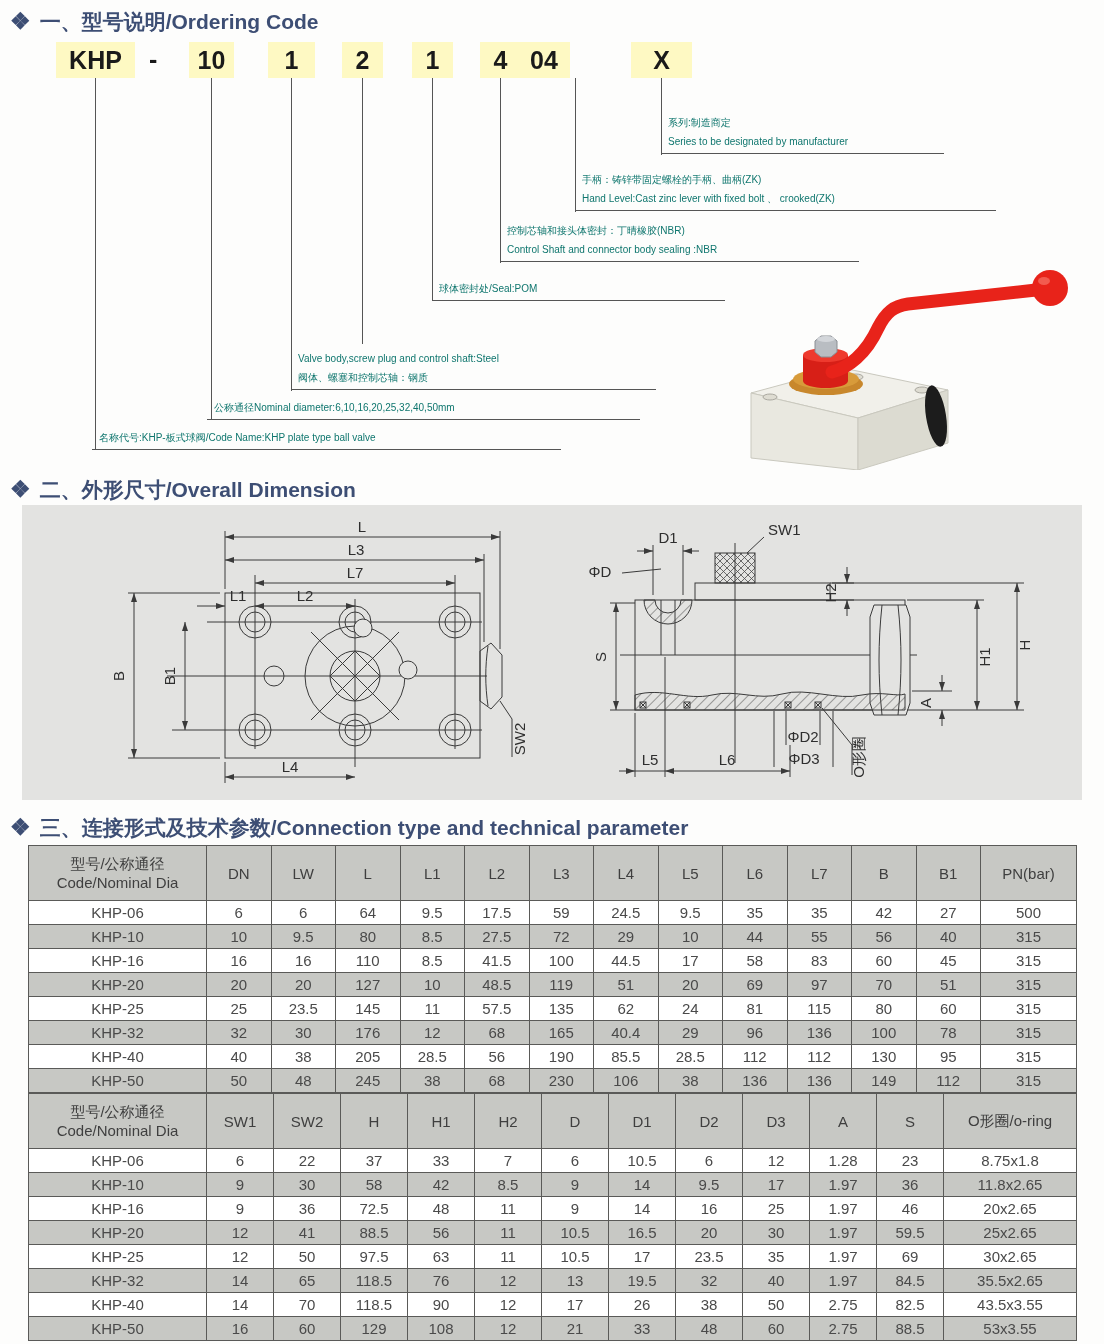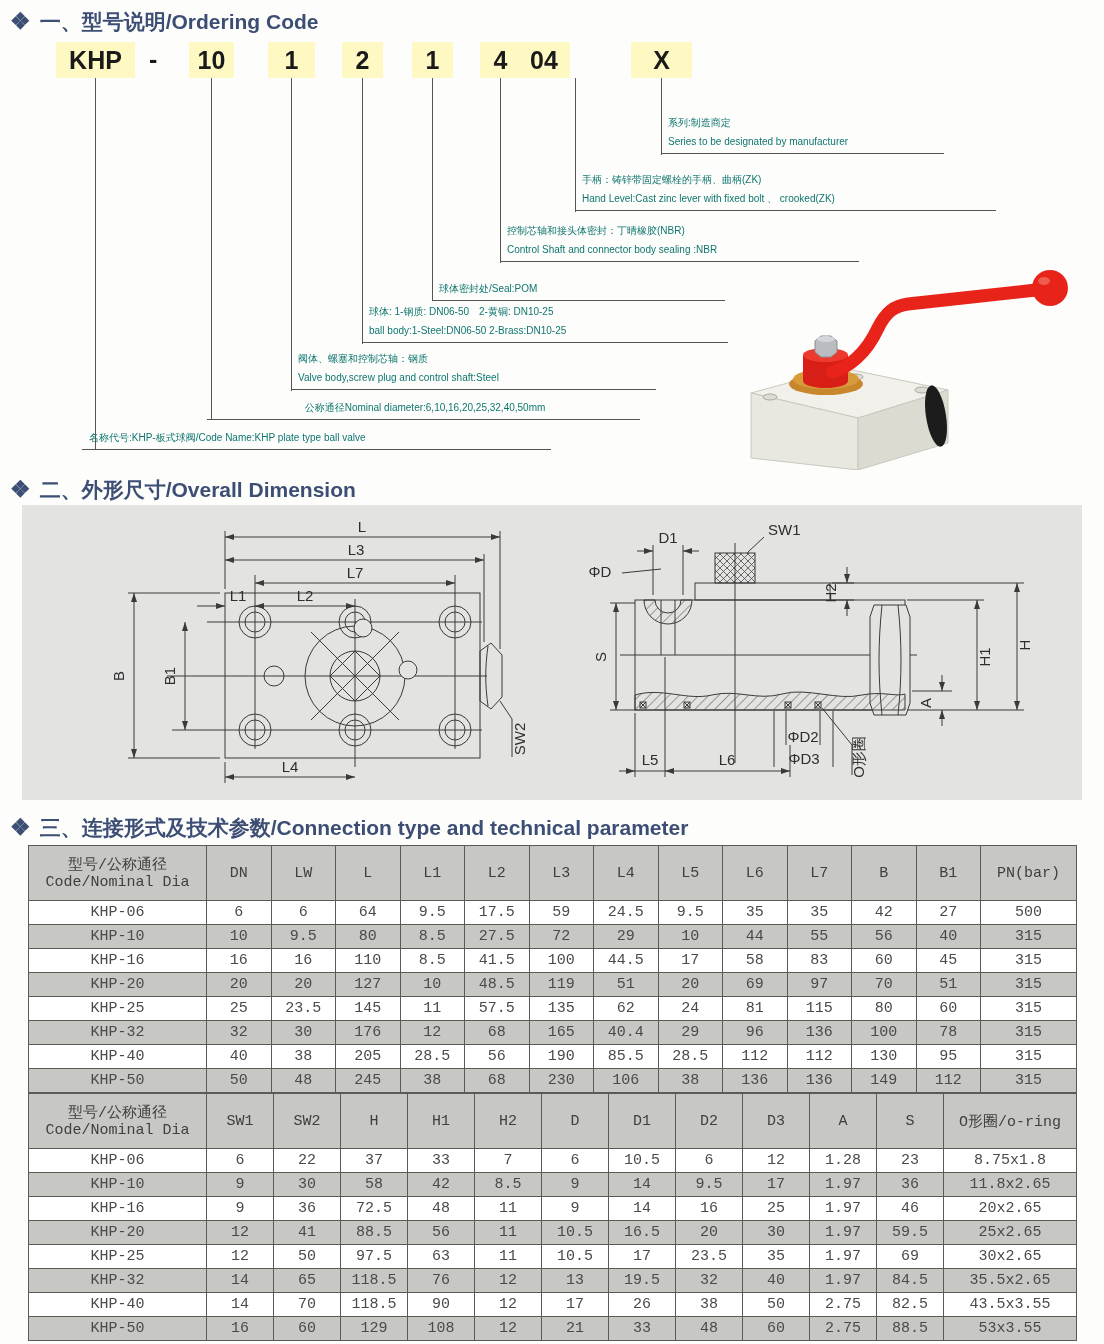--- a/index.html
+++ b/index.html
@@ -18,21 +18,21 @@
   .connector{position:absolute;width:1px;background:#555;top:42px;}
   .desc{position:absolute;border-bottom:1px solid #555;padding:0 4px 2px 7px;
     font-size:10px;line-height:19px;color:#0f766e;}
   .desc div:empty{display:none;}
   
   #panel{position:absolute;left:22px;top:505px;width:1060px;height:295px;background:#e3e3e1;}
   #panel svg{position:absolute;top:0;}
   svg text{font-family:"Liberation Sans", sans-serif;font-size:15px;fill:#2e2e2e;}
   
   table{border-collapse:collapse;table-layout:fixed;width:1049px;position:absolute;left:28px;
-    font-size:15px;color:#4a4a4a;border:1.5px solid #4a4a4a;font-family:Liberation Mono, monospace;}
+    font-size:15px;color:#4a4a4a;border:1.5px solid #4a4a4a;}
   th,td{border:1px solid #5a5a58;text-align:center;padding:0;height:23px;font-weight:normal;overflow:hidden;}
   thead th{background:#c7c8c4;height:54px;white-space:pre-line;color:#3f3f3f;}
   tbody tr:nth-child(even){background:#c7c8c4;}
   tbody tr:nth-child(odd){background:#ffffff;}
   #t1{top:845px;} #t2{top:1093px;}
 </style>
 </head>
 <body>
 
 <div class="sec-head" style="top:8px;">
@@ -68,32 +68,28 @@
     <div>手柄：铸锌带固定螺栓的手柄、曲柄(ZK)</div>
       <div>Hand Level:Cast zinc lever with fixed bolt 、 crooked(ZK)</div>
     </div>
   <div class="desc" style="left:432px;top:243px;width:282px;">
     <div>球体密封处/Seal:POM</div>
     </div>
   <div class="desc" style="left:500px;top:185px;width:348px;">
     <div>控制芯轴和接头体密封：丁晴橡胶(NBR)</div>
       <div>Control Shaft and connector body sealing :NBR</div>
     </div>
-  <div class="desc" style="left:362px;top:266px;width:355px;">
-    <div>球体: 1-钢质: DN06-50　2-黄铜: DN10-25</div>
-      <div>ball body:1-Steel:DN06-50  2-Brass:DN10-25</div>
+  <div class="desc" style="left:291px;top:313px;width:354px;">
+    <div>Valve body,screw plug and control shaft:Steel</div>
+      <div>阀体、螺塞和控制芯轴：钢质</div>
     </div>
-  <div class="desc" style="left:291px;top:313px;width:354px;">
-    <div>阀体、螺塞和控制芯轴：钢质</div>
-      <div>Valve body,screw plug and control shaft:Steel</div>
-    </div>
-  <div class="desc" style="left:207px;top:362px;width:422px;text-align:center;">
+  <div class="desc" style="left:207px;top:362px;width:422px;">
     <div>公称通径Nominal diameter:6,10,16,20,25,32,40,50mm</div>
     </div>
-  <div class="desc" style="left:82px;top:392px;width:458px;">
+  <div class="desc" style="left:92px;top:392px;width:458px;">
     <div>名称代号:KHP-板式球阀/Code Name:KHP plate type ball valve</div>
     </div>
 
   <svg style="position:absolute;left:736px;top:192px;" width="350" height="242" viewBox="0 0 350 242">
     <g>
       <polygon points="15,165 107,140 212,162 122,190" fill="#f1f0ea" stroke="#c9c8be" stroke-width="1"></polygon>
       <polygon points="15,165 122,190 122,242 15,230" fill="#e9e8e0" stroke="#c9c8be" stroke-width="1"></polygon>
       <polygon points="122,190 212,162 212,215 122,242" fill="#dcdbd1" stroke="#c9c8be" stroke-width="1"></polygon>
       <ellipse cx="34" cy="169" rx="7" ry="3" fill="#dedcd2" stroke="#aaa8a0"></ellipse>
       <ellipse cx="186" cy="162" rx="7" ry="3" fill="#dedcd2" stroke="#aaa8a0"></ellipse>

